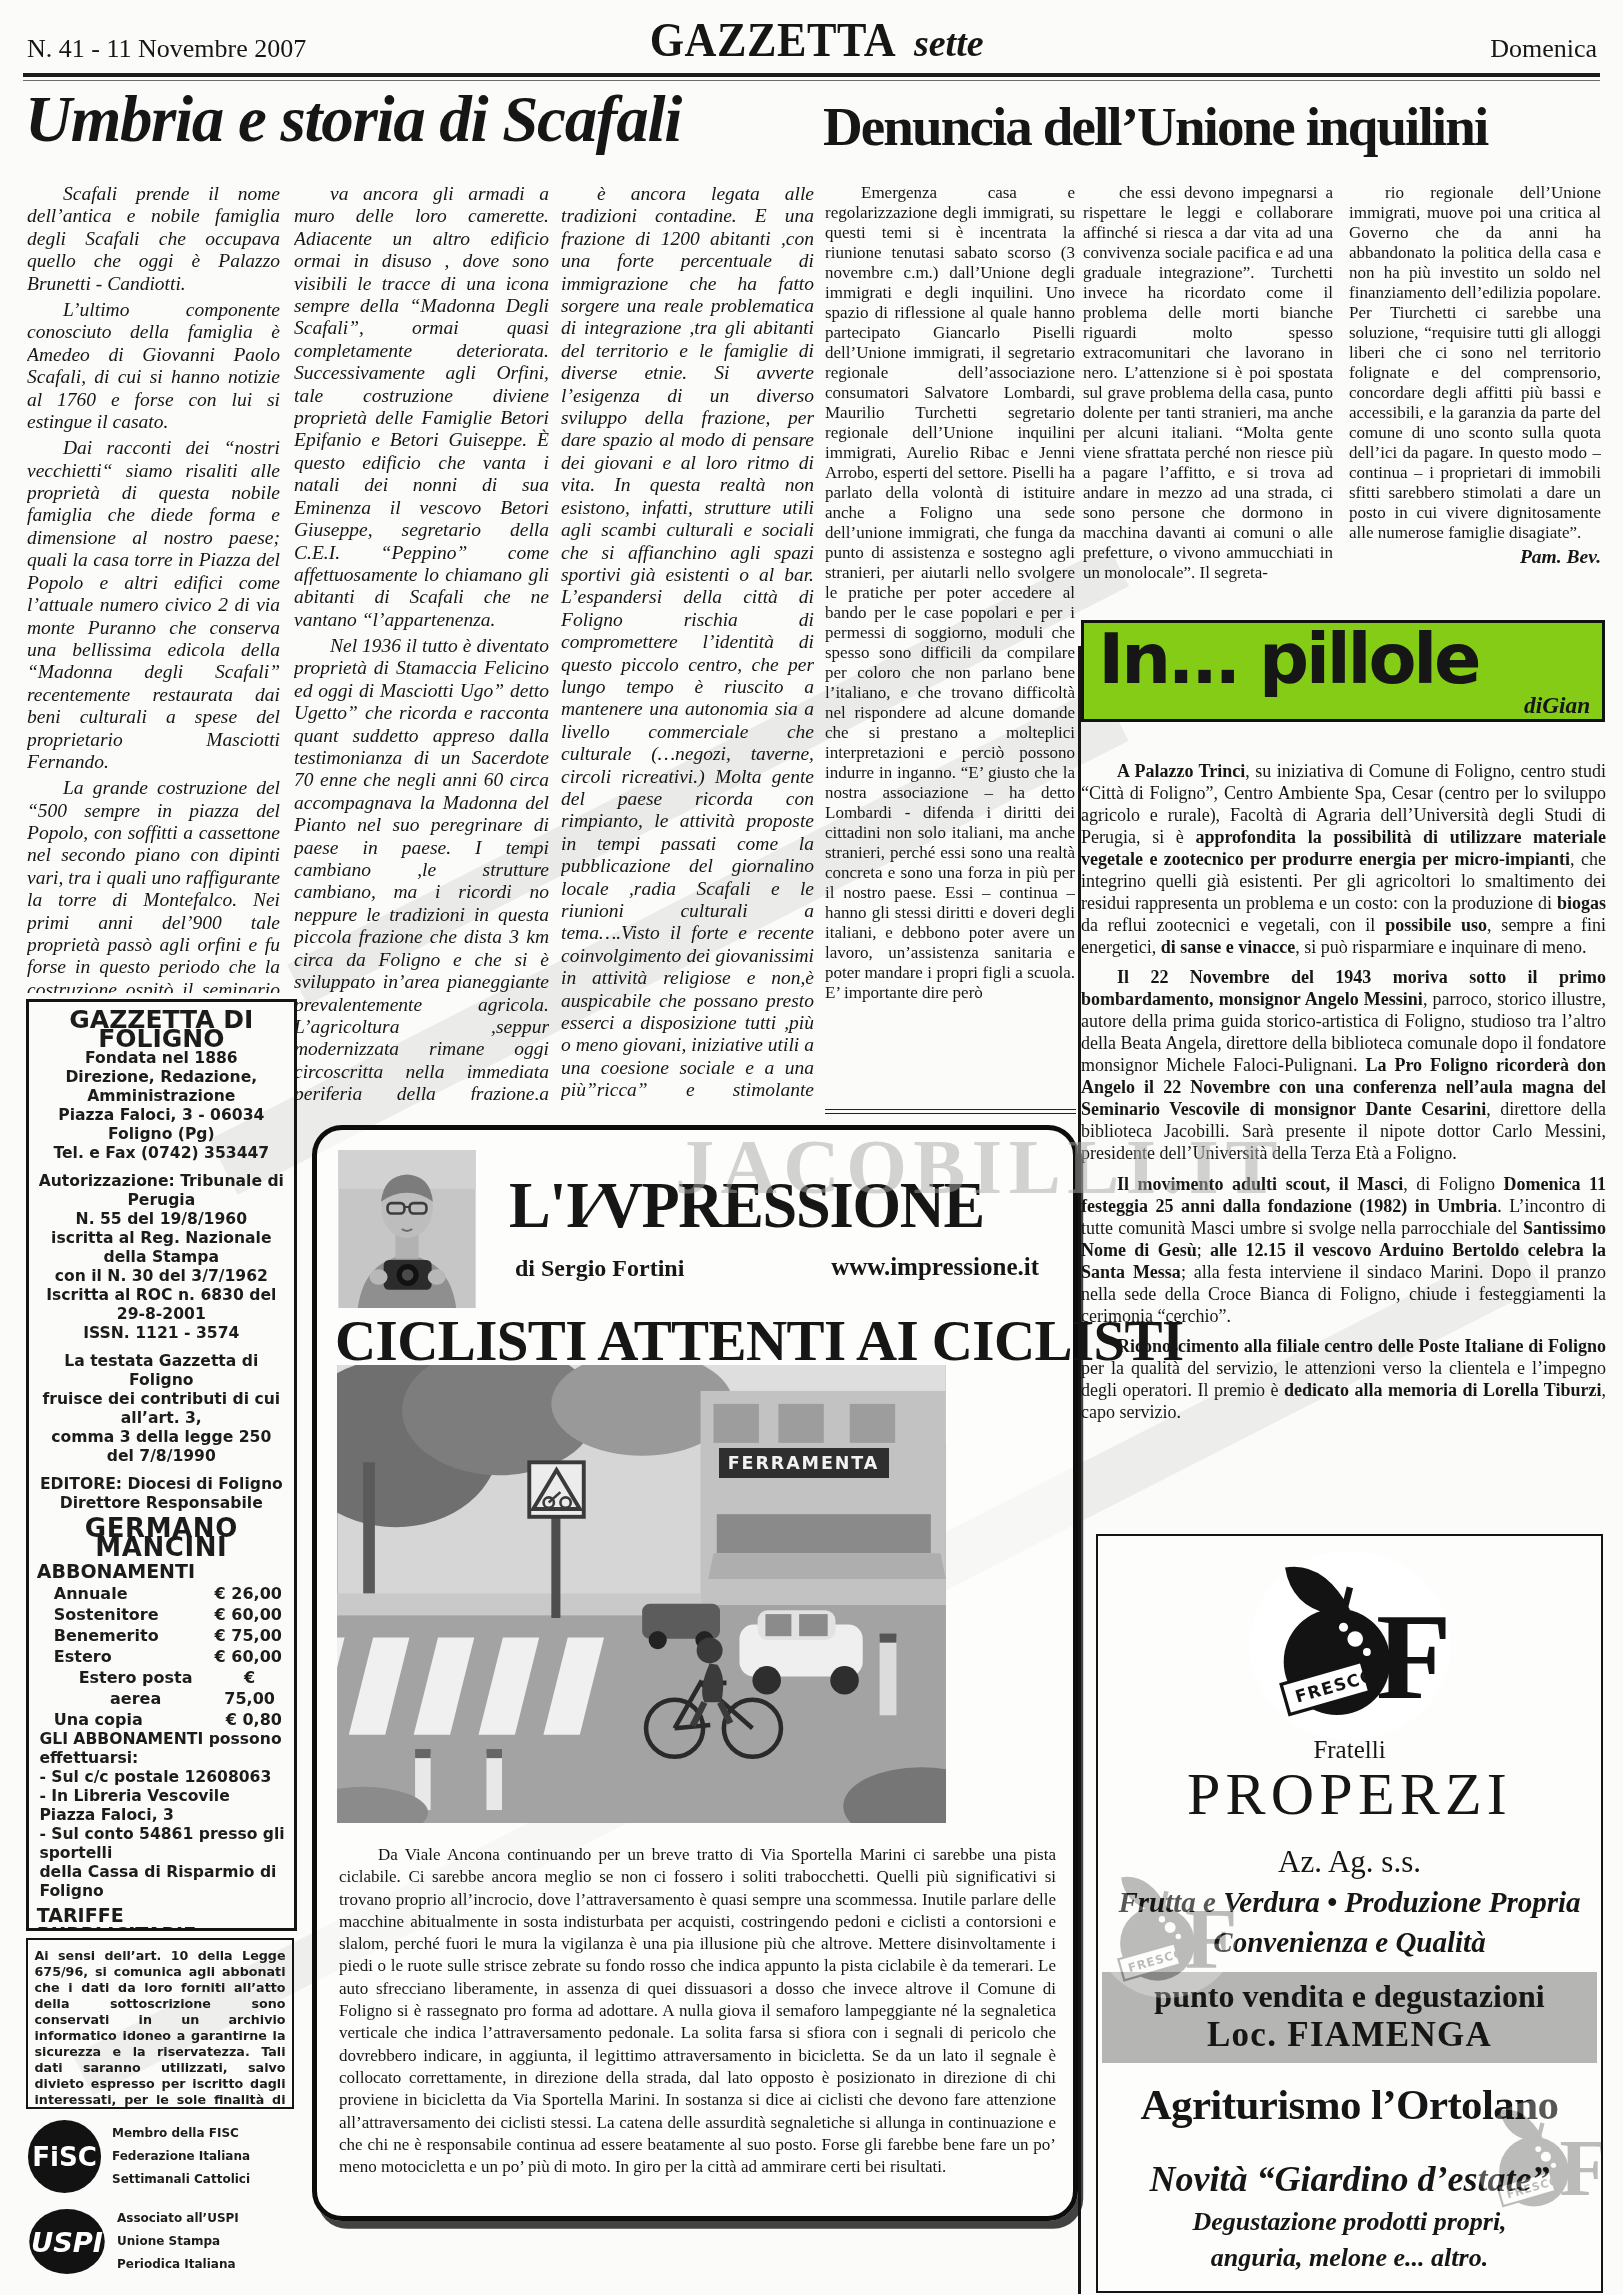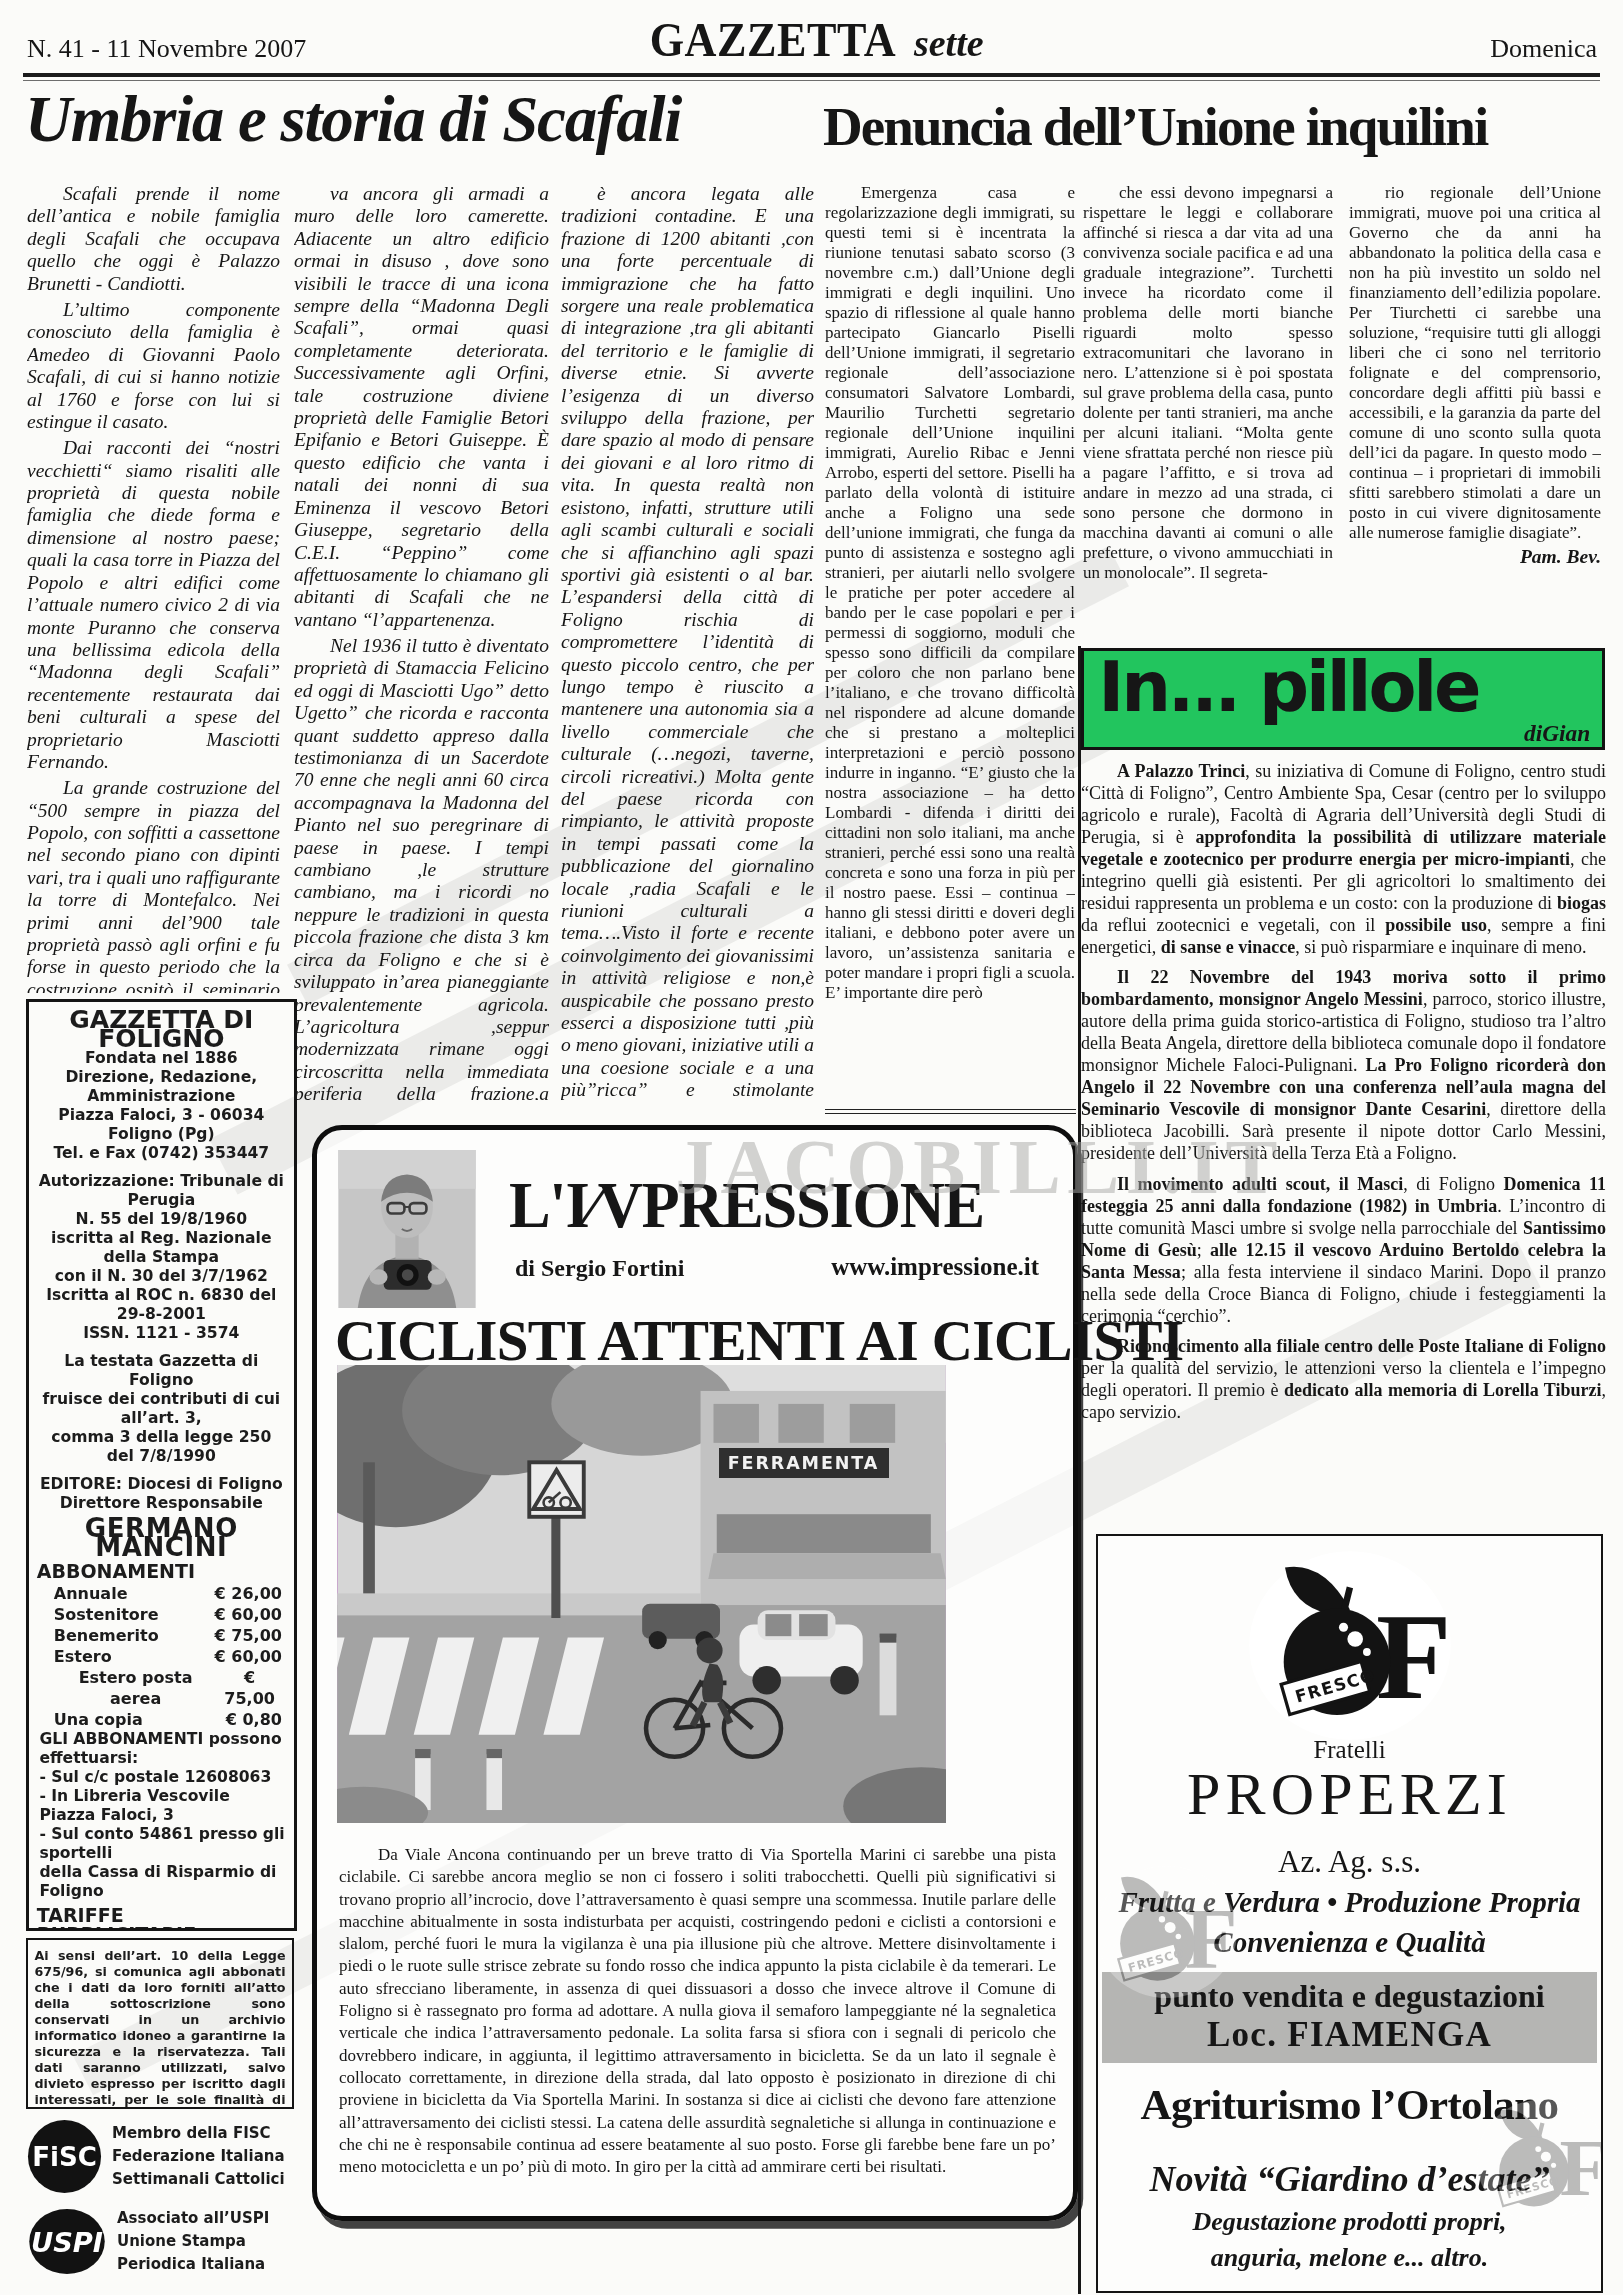--- a/index.html
+++ b/index.html
@@ -27,21 +27,21 @@
   .s3{left:561px;width:253px;height:917px;}
   .dcol{font-size:17px;line-height:20px;top:183px;}
   .d1{left:825px;width:250px;height:925px;}
   .d2{left:1083px;width:250px;height:458px;}
   .d3{left:1349px;width:252px;height:458px;}
   .sig{text-align:right;font-weight:bold;font-style:normal;margin-top:2.6px;}
   .sig.it{font-style:italic;font-size:19.5px;}
   .d-rule{left:825px;top:1109px;width:251px;height:3.2px;border-top:1.9px solid #222;border-bottom:1.9px solid #222;}
   .v-rule{left:1078px;top:646px;width:2.6px;height:1648px;background:#161616;}
   
-  .pillole-box{left:1081px;top:648px;width:518px;height:96px;background:#22c55e;border:3.2px solid #121212;}
+  .pillole-box{left:1081px;top:620px;width:518px;height:96px;background:#84cc16;border:3.2px solid #121212;}
   .pillole-title{position:absolute;left:14.3px;top:-5.2px;font-family:"DejaVu Sans","Liberation Sans",sans-serif;
      font-size:70px;font-weight:bold;letter-spacing:-3.2px;}
   .pillole-byline{position:absolute;right:11.7px;bottom:0px;font-size:23.4px;font-weight:bold;font-style:italic;}
   .pillole-body{left:1081px;top:760px;width:525px;height:765px;font-size:18px;line-height:22px;text-align:justify;overflow:hidden;}
   .pillole-body p{margin:0 0 8.4px 0;text-indent:36px;}
   
   .imp-box{left:312px;top:1125px;width:756px;height:1086px;border:5.8px solid #0d0d0d;border-radius:30px;
      background:rgba(255,255,255,.55);box-shadow:5.2px 7.8px 0 rgba(20,20,20,.8);}
   .imp-portrait{position:absolute;left:21px;top:19.5px;width:138px;height:158px;}
   .imp-logo{position:absolute;left:192px;top:38px;width:552px;font-size:65px;font-weight:bold;letter-spacing:-1.3px;
@@ -86,21 +86,21 @@
   .kvs{margin-top:1.3px;}
   .kv{display:flex;justify-content:space-between;padding:0 3.9px 0 17px;font-size:16px;line-height:21px;}
   .leftblock{text-align:left;padding-left:2.6px;}
   .leftblock div{padding-left:0;}
   .side-privacy{left:26px;top:1938px;width:251px;height:151px;border:2.6px solid #141414;padding:7.8px 6.5px;
      font-size:12.7px;line-height:16px;text-align:justify;overflow:hidden;}
   .logo-row{left:26px;width:269px;display:flex;align-items:center;}
   .fisc-row{top:2118px;}
   .uspi-row{top:2205px;}
   .logo-row svg{flex:0 0 auto;}
-  .logo-row .lt{margin-left:9px;font-size:15px;line-height:23px;text-align:left;}
+  .logo-row .lt{margin-left:9px;font-size:12px;line-height:23px;text-align:left;}
   
   .stripe{position:absolute;background:#dcdcda;z-index:0;}
   .wm-text{position:absolute;left:675px;top:1122px;z-index:5;font-size:78px;font-weight:bold;color:#a8a8a6;
      opacity:.5;letter-spacing:6.5px;pointer-events:none;font-family:"Liberation Serif",serif;}
 </style>
 </head>
 <body>
 
 <div class="page">
 

